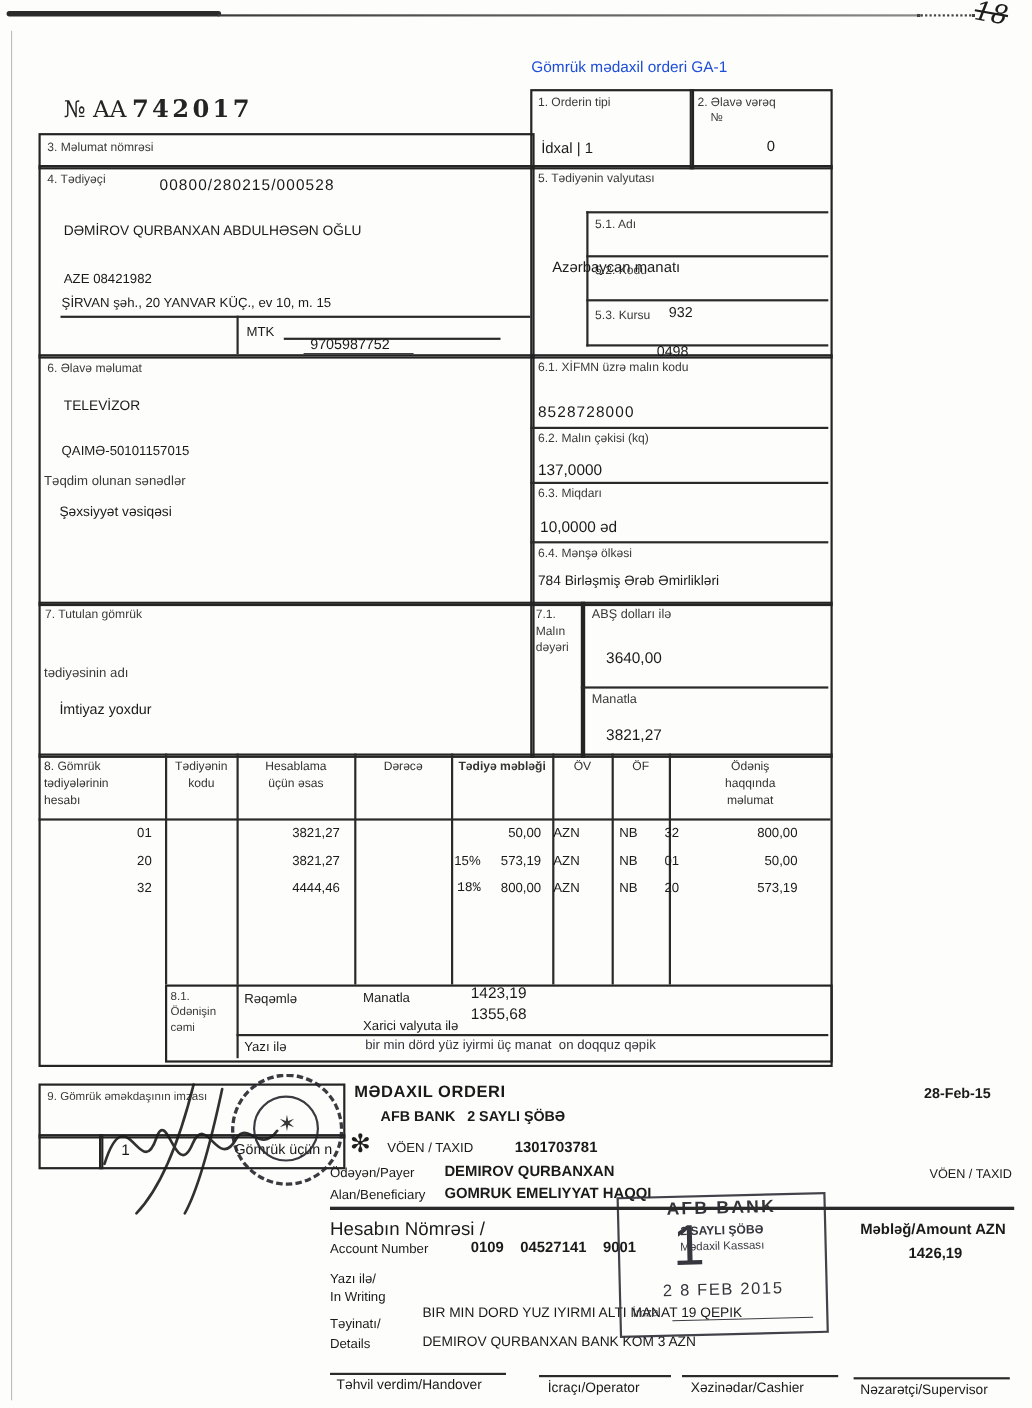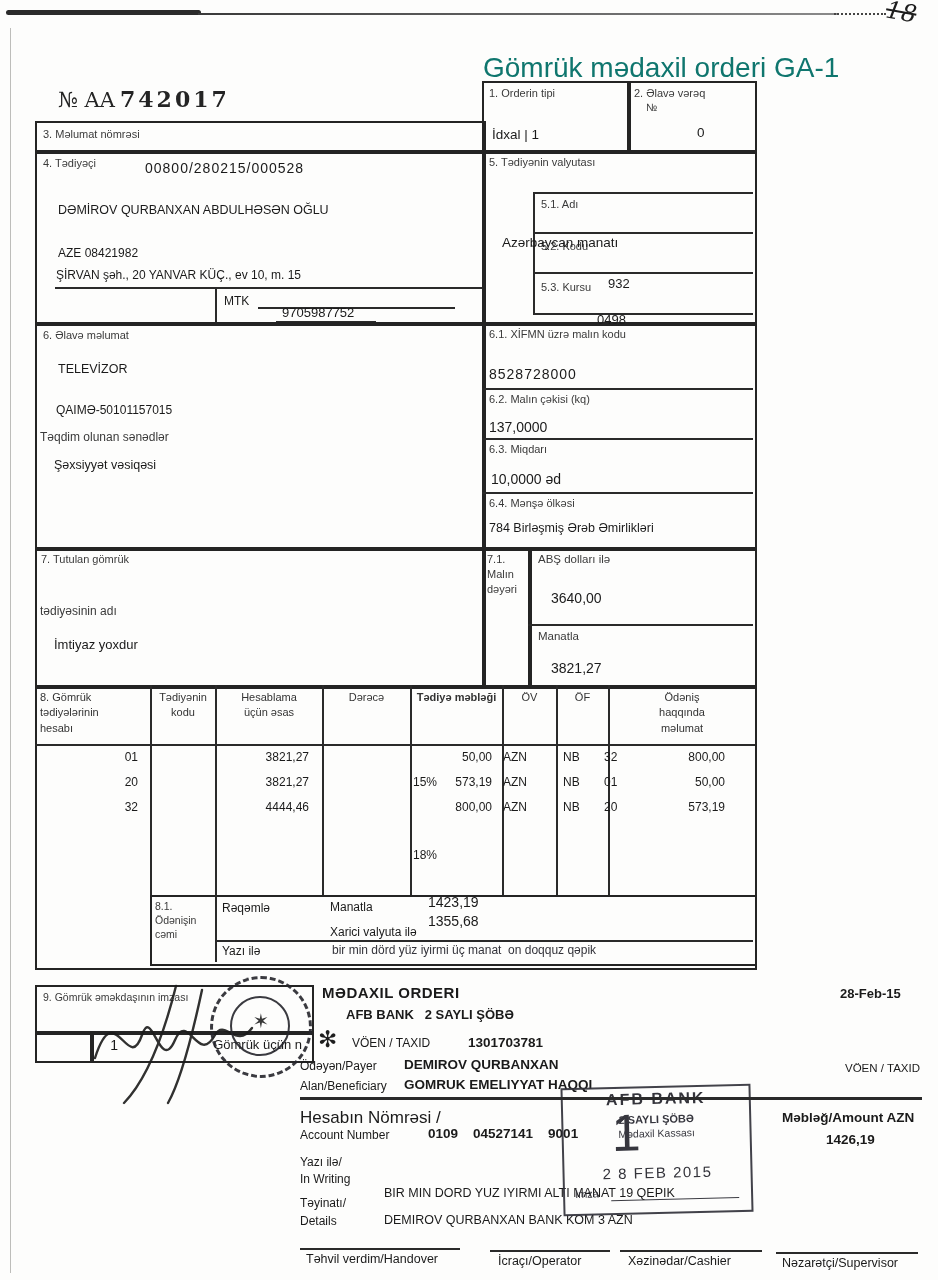--- a/index.html
+++ b/index.html
@@ -33,21 +33,21 @@
   <div class="scan" style="left:6px;top:10px;width:195px;height:5px;border-radius:3px;"></div>
   <div class="abs" style="left:198px;top:13px;width:640px;height:2px;background:linear-gradient(90deg,#3a3a3a,#8a8a8a);"></div>
   <div class="abs" style="left:834px;top:13px;width:52px;border-top:2px dotted #444;"></div>
   <div class="abs handw" style="left:886px;top:-2px;font-size:24px;transform:rotate(10deg);text-decoration:line-through;">18</div>
   <div class="abs" style="left:10px;top:28px;width:1px;height:1245px;background:#bdbdba;"></div>
 
   <div class="abs" style="left:38px;top:86px;font-family:'DejaVu Serif','Liberation Serif',serif;margin-left:20px;">
     <span style="font-size:21px;">№ AA</span>
     <span style="font-size:22px;font-weight:bold;letter-spacing:3px;">742017</span>
   </div>
-  <div class="abs" style="left:483px;top:52px;font-size:28px;color:#0f766e;">Gömrük mədaxil orderi GA-1</div>
+  <div class="abs" style="left:483px;top:52px;font-size:14px;color:#1d4ed8;">Gömrük mədaxil orderi GA-1</div>
 
   <div class="box" style="left:482px;top:81px;width:145px;height:69px;"></div>
   <div class="lbl" style="left:489px;top:86px;">1. Orderin tipi</div>
   <div class="val" style="left:492px;top:127px;font-size:13.5px;">İdxal | 1</div>
 
   <div class="box" style="left:627px;top:81px;width:126px;height:69px;"></div>
   <div class="lbl" style="left:634px;top:86px;">2. Əlavə vərəq</div>
   <div class="lbl" style="left:646px;top:100px;font-size:10.5px;">№</div>
   <div class="val" style="left:697px;top:125px;font-size:13.5px;">0</div>
 
@@ -157,21 +157,21 @@
     <div class="val center" style="left:324px;top:775px;width:85px;font-size:12px;">15%</div>
     <div class="val right" style="left:412px;top:775px;width:80px;font-size:12px;">573,19</div>
     <div class="val" style="left:503px;top:775px;font-size:12px;">AZN</div>
     <div class="val" style="left:563px;top:775px;font-size:12px;">NB</div>
     <div class="val" style="left:604px;top:775px;font-size:12px;">01</div>
     <div class="val right" style="left:640px;top:775px;width:85px;font-size:12px;">50,00</div>
   </div>
   <div>
     <div class="val right" style="left:40px;top:800px;width:98px;font-size:12px;">32</div>
     <div class="val right" style="left:217px;top:800px;width:92px;font-size:12px;">4444,46</div>
-    <div class="val center" style="left:324px;top:848px;width:85px;font-size:12px;">18%</div>
+    <div class="val center" style="left:324px;top:800px;width:85px;font-size:12px;font-family:Liberation Mono, monospace;">18%</div>
     <div class="val right" style="left:412px;top:800px;width:80px;font-size:12px;">800,00</div>
     <div class="val" style="left:503px;top:800px;font-size:12px;">AZN</div>
     <div class="val" style="left:563px;top:800px;font-size:12px;">NB</div>
     <div class="val" style="left:604px;top:800px;font-size:12px;">20</div>
     <div class="val right" style="left:640px;top:800px;width:85px;font-size:12px;">573,19</div>
   </div>
 
   <div class="box" style="left:150px;top:895px;width:603px;height:67px;"></div>
   <div class="vl" style="left:215px;top:895px;height:67px;"></div>
   <div class="lbl" style="left:155px;top:899px;font-size:10.5px;">8.1.

